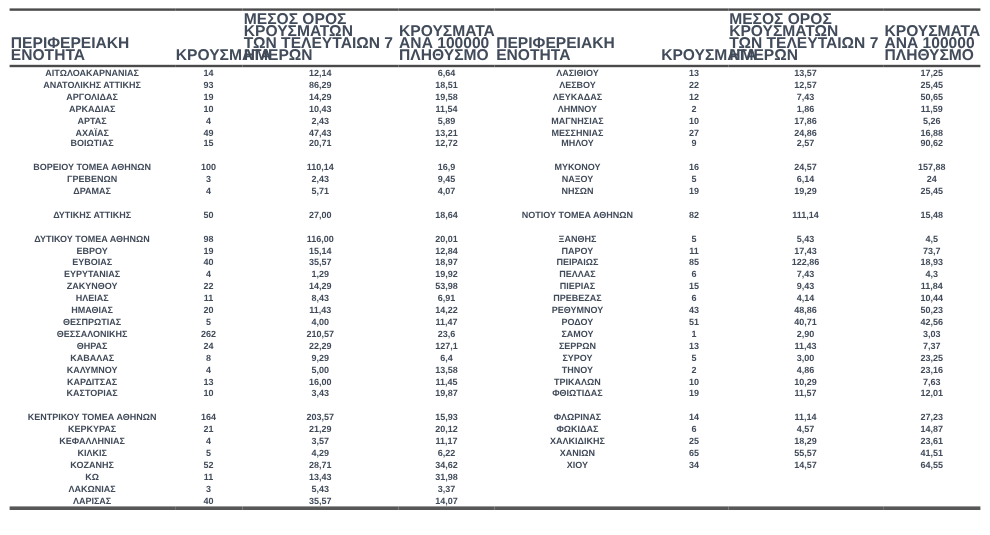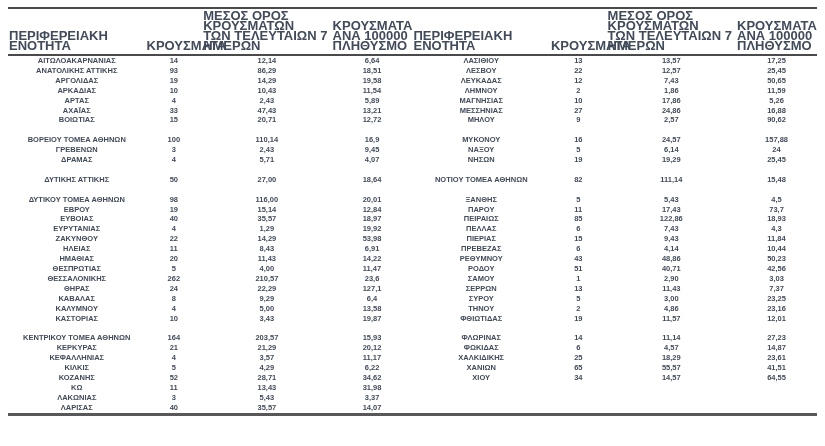--- a/index.html
+++ b/index.html
@@ -133,21 +133,21 @@
           <td data-name="cell-cases">4</td>
           <td data-name="cell-avg7">2,43</td>
           <td data-name="cell-per100k">5,89</td>
           <td data-name="cell-region">ΜΑΓΝΗΣΙΑΣ</td>
           <td data-name="cell-cases">10</td>
           <td data-name="cell-avg7">17,86</td>
           <td data-name="cell-per100k">5,26</td>
         </tr>
         <tr data-name="table-row">
           <td data-name="cell-region">ΑΧΑΪΑΣ</td>
-          <td data-name="cell-cases">33</td>
+          <td data-name="cell-cases">49</td>
           <td data-name="cell-avg7">47,43</td>
           <td data-name="cell-per100k">13,21</td>
           <td data-name="cell-region">ΜΕΣΣΗΝΙΑΣ</td>
           <td data-name="cell-cases">27</td>
           <td data-name="cell-avg7">24,86</td>
           <td data-name="cell-per100k">16,88</td>
         </tr>
         <tr data-name="table-row">
           <td data-name="cell-region">ΒΟΙΩΤΙΑΣ</td>
           <td data-name="cell-cases">15</td>
@@ -342,20 +342,30 @@
           <td data-name="cell-region">ΚΑΛΥΜΝΟΥ</td>
           <td data-name="cell-cases">4</td>
           <td data-name="cell-avg7">5,00</td>
           <td data-name="cell-per100k">13,58</td>
           <td data-name="cell-region">ΤΗΝΟΥ</td>
           <td data-name="cell-cases">2</td>
           <td data-name="cell-avg7">4,86</td>
           <td data-name="cell-per100k">23,16</td>
         </tr>
         <tr data-name="table-row">
+          <td data-name="cell-region">ΚΑΡΔΙΤΣΑΣ</td>
+          <td data-name="cell-cases">13</td>
+          <td data-name="cell-avg7">16,00</td>
+          <td data-name="cell-per100k">11,45</td>
+          <td data-name="cell-region">ΤΡΙΚΑΛΩΝ</td>
+          <td data-name="cell-cases">10</td>
+          <td data-name="cell-avg7">10,29</td>
+          <td data-name="cell-per100k">7,63</td>
+        </tr>
+        <tr data-name="table-row">
           <td data-name="cell-region">ΚΑΣΤΟΡΙΑΣ</td>
           <td data-name="cell-cases">10</td>
           <td data-name="cell-avg7">3,43</td>
           <td data-name="cell-per100k">19,87</td>
           <td data-name="cell-region">ΦΘΙΩΤΙΔΑΣ</td>
           <td data-name="cell-cases">19</td>
           <td data-name="cell-avg7">11,57</td>
           <td data-name="cell-per100k">12,01</td>
         </tr>
         <tr data-name="spacer-row">

